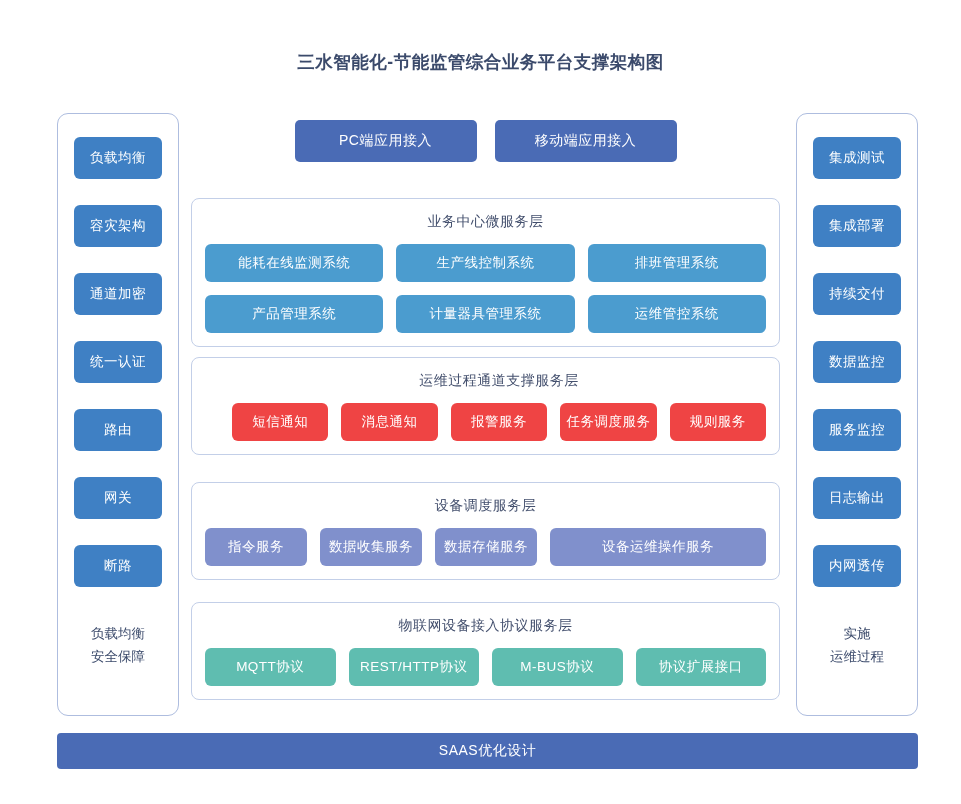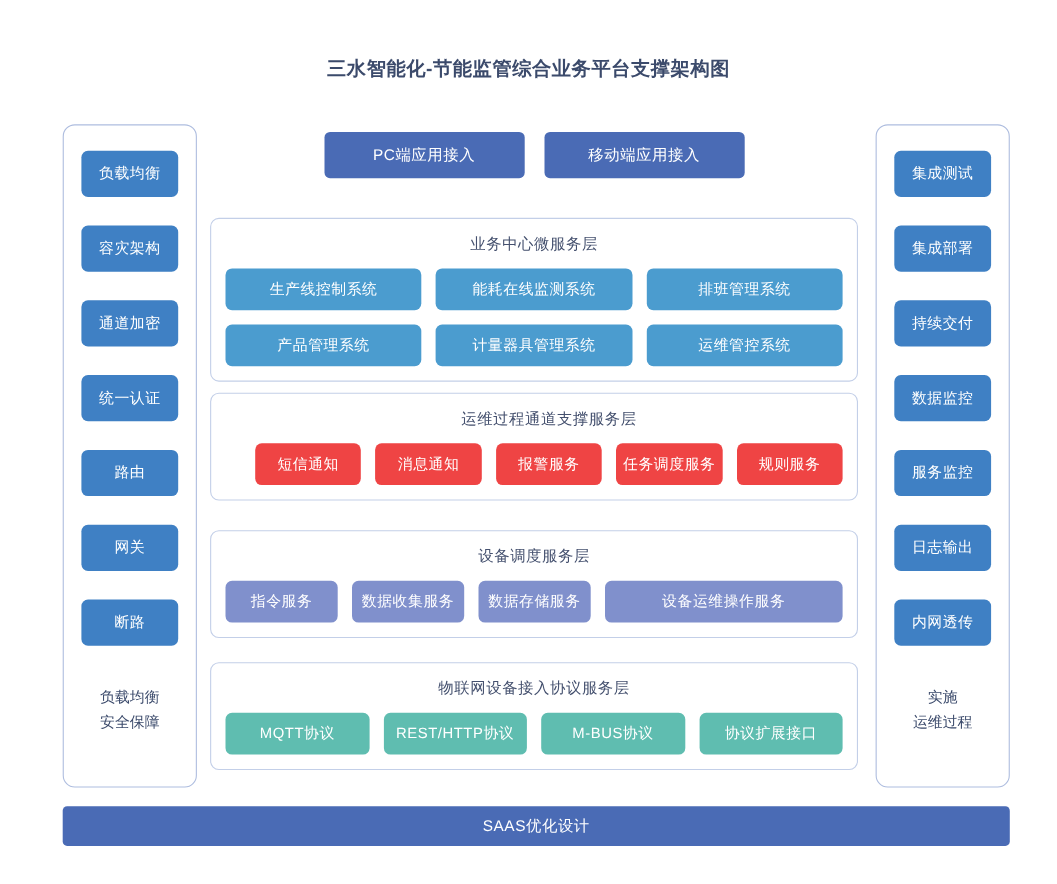--- a/index.html
+++ b/index.html
@@ -203,22 +203,22 @@
   </div>
 
   <div class="access-row">
     <div class="access-btn">PC端应用接入</div>
     <div class="access-btn">移动端应用接入</div>
   </div>
 
   <div class="layer" id="layer-business">
     <div class="layer-title">业务中心微服务层</div>
     <div class="chip-row">
+      <div class="chip biz">能耗在线监测系统</div>
       <div class="chip biz">生产线控制系统</div>
-      <div class="chip biz">能耗在线监测系统</div>
       <div class="chip biz">排班管理系统</div>
     </div>
     <div class="chip-row">
       <div class="chip biz">产品管理系统</div>
       <div class="chip biz">计量器具管理系统</div>
       <div class="chip biz">运维管控系统</div>
     </div>
   </div>
 
   <div class="layer" id="layer-ops">

